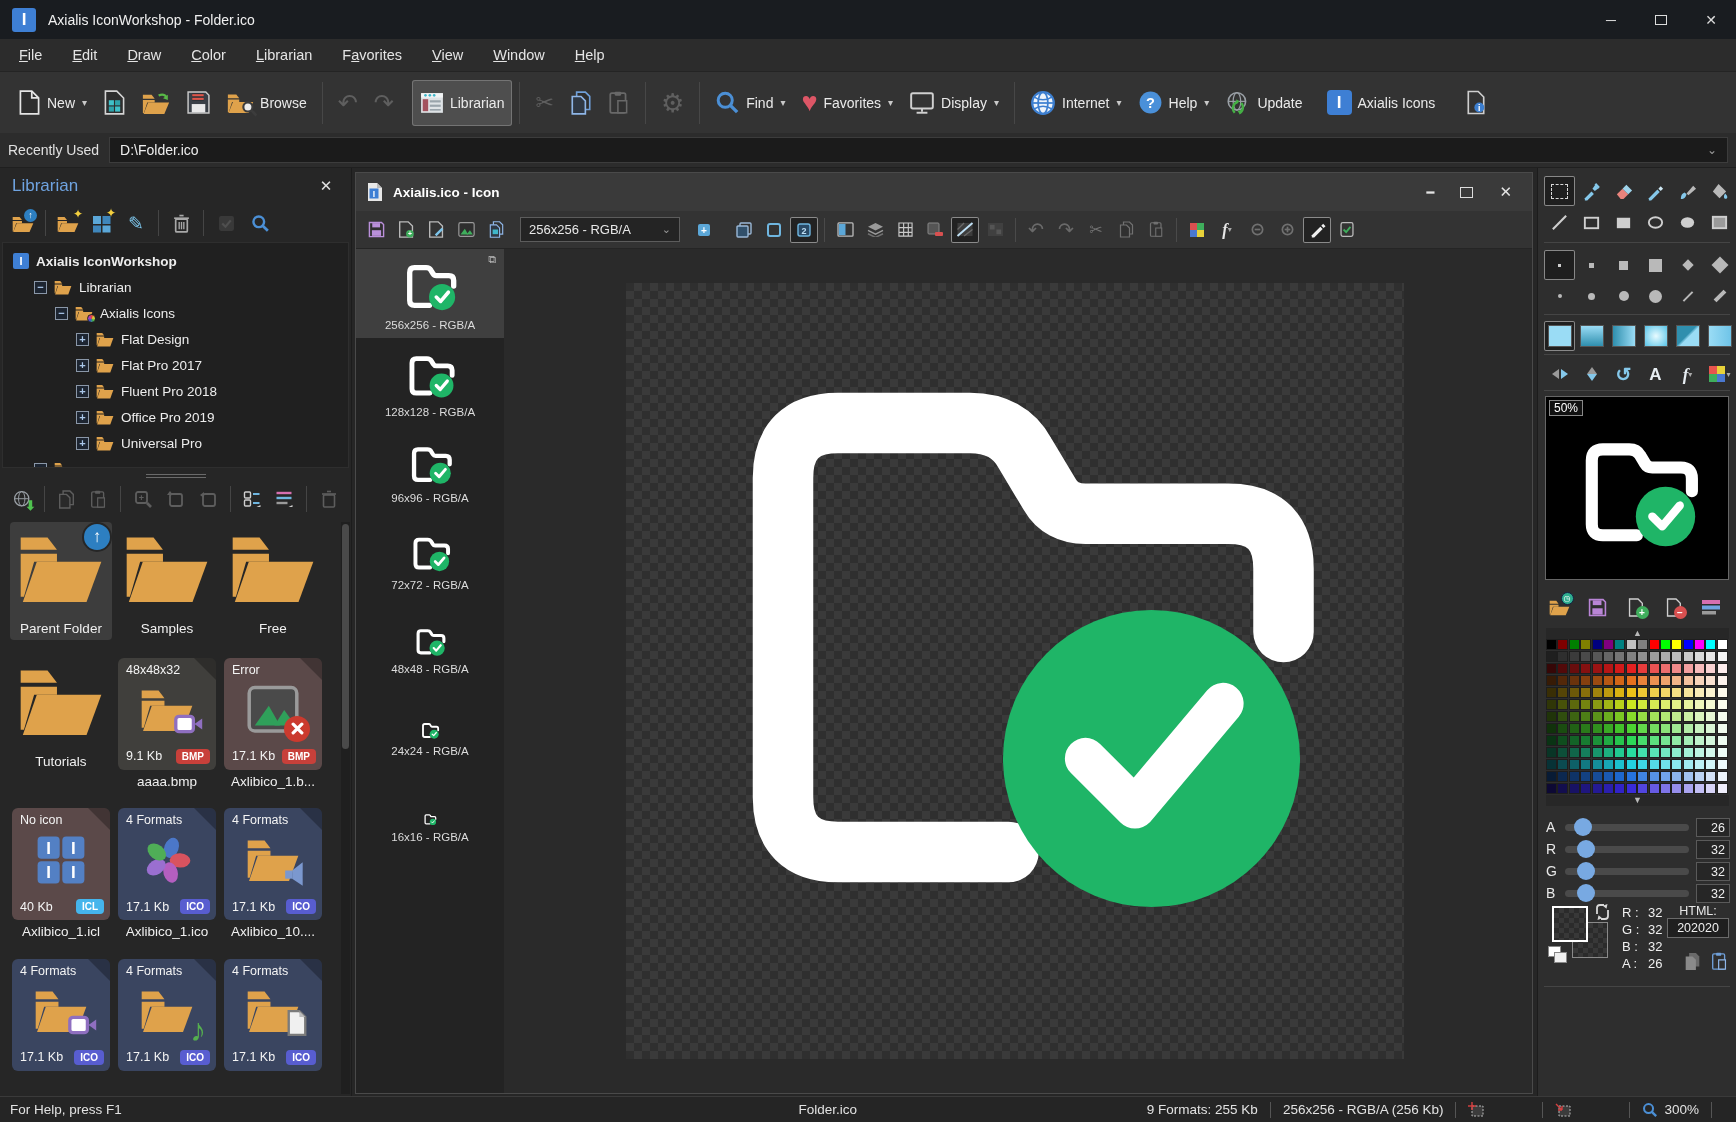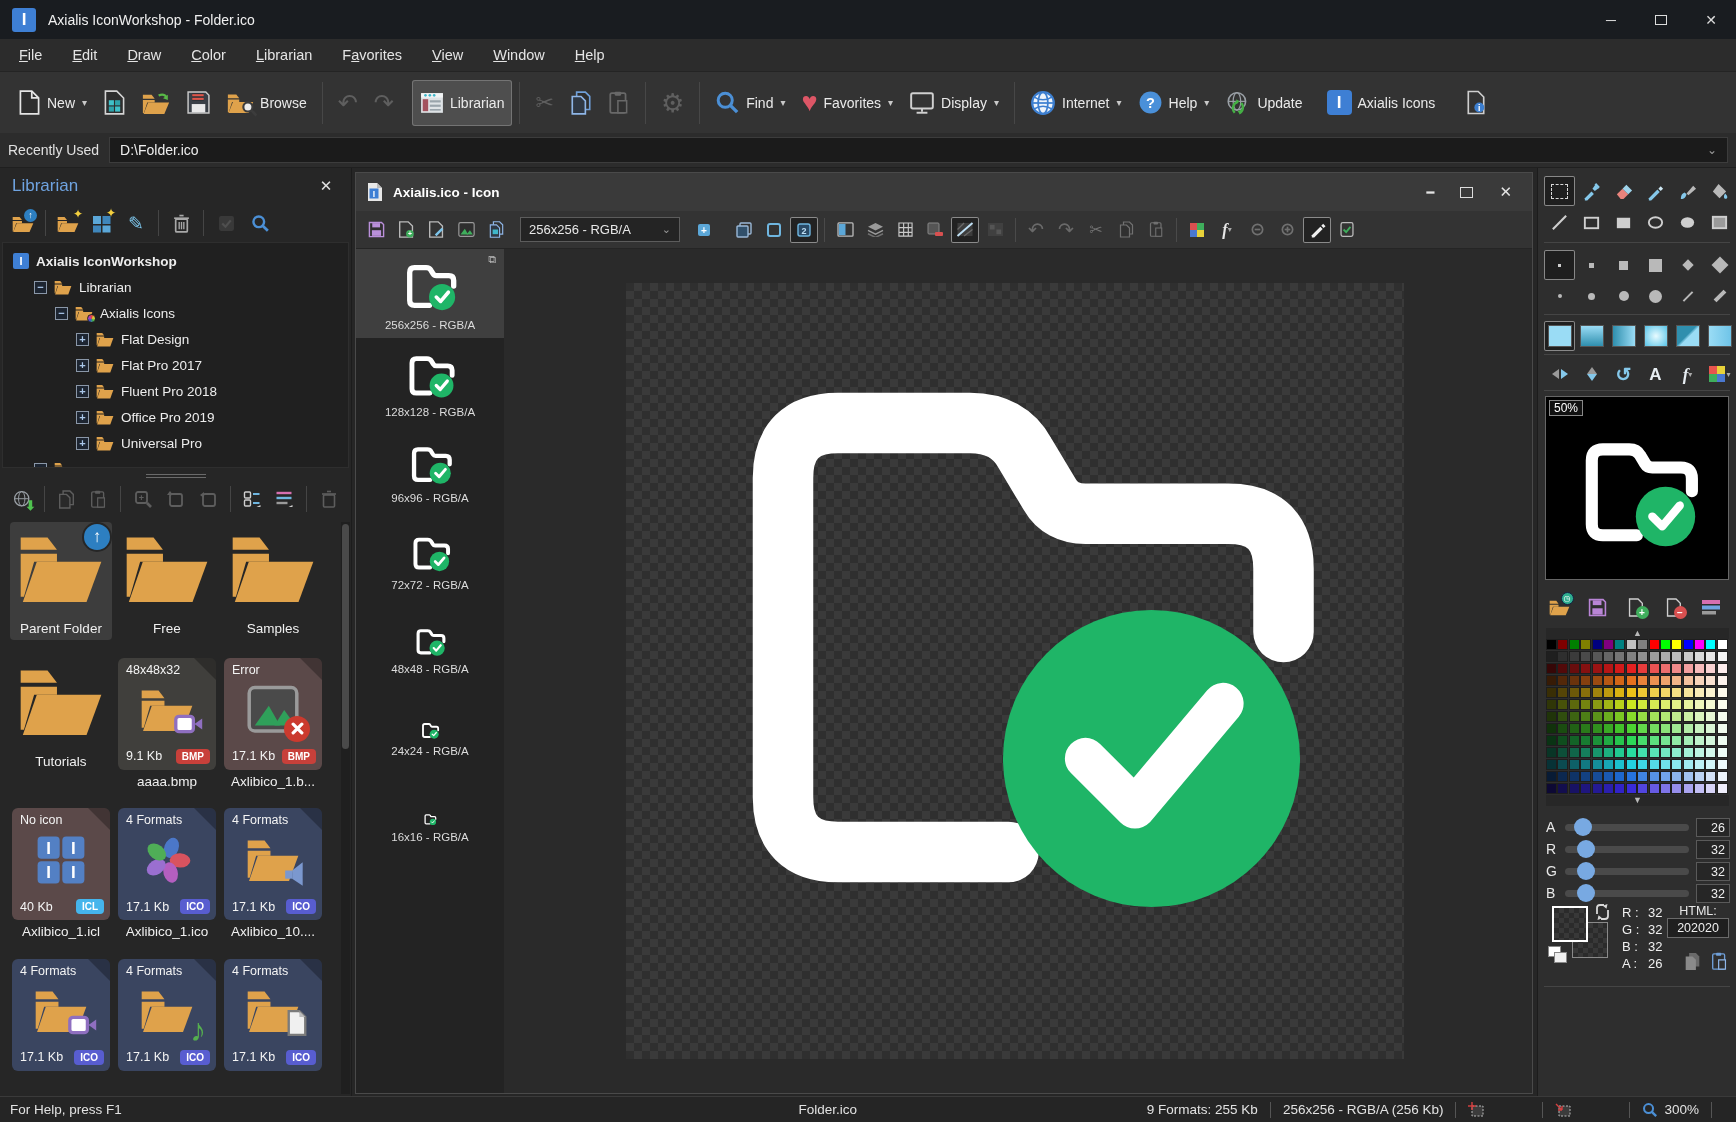--- a/index.html
+++ b/index.html
@@ -633,29 +633,29 @@
   <path fill="#dfa24b" d="M7 11 H31 L25.5 26 H1.8 Z"></path>
               </svg><span class="upbadge">↑</span></span>
       <div class="thumb-label">Parent Folder</div>
           </div>
           <div class="cell h-folder">
             <span class="bigfolder"><svg width="86" height="73" viewBox="0 0 32 27">
   <path fill="#dfa24b" d="M1 2 h10 l3.5 4.5 H1 Z"></path>
   <path fill="#dfa24b" d="M1 8 h13.5 V11 H6 L2.2 24 H1 Z"></path>
   <path fill="#dfa24b" d="M7 11 H31 L25.5 26 H1.8 Z"></path>
               </svg></span>
-      <div class="thumb-label">Free</div>
+      <div class="thumb-label">Samples</div>
           </div>
           <div class="cell h-folder">
             <span class="bigfolder"><svg width="86" height="73" viewBox="0 0 32 27">
   <path fill="#dfa24b" d="M1 2 h10 l3.5 4.5 H1 Z"></path>
   <path fill="#dfa24b" d="M1 8 h13.5 V11 H6 L2.2 24 H1 Z"></path>
   <path fill="#dfa24b" d="M7 11 H31 L25.5 26 H1.8 Z"></path>
               </svg></span>
-      <div class="thumb-label">Samples</div>
+      <div class="thumb-label">Free</div>
           </div>
           <div class="cell h-folder">
             <span class="bigfolder"><svg width="86" height="73" viewBox="0 0 32 27">
   <path fill="#dfa24b" d="M1 2 h10 l3.5 4.5 H1 Z"></path>
   <path fill="#dfa24b" d="M1 8 h13.5 V11 H6 L2.2 24 H1 Z"></path>
   <path fill="#dfa24b" d="M7 11 H31 L25.5 26 H1.8 Z"></path>
               </svg></span>
       <div class="thumb-label">Tutorials</div>
           </div>
           <div class="cell h-file">

